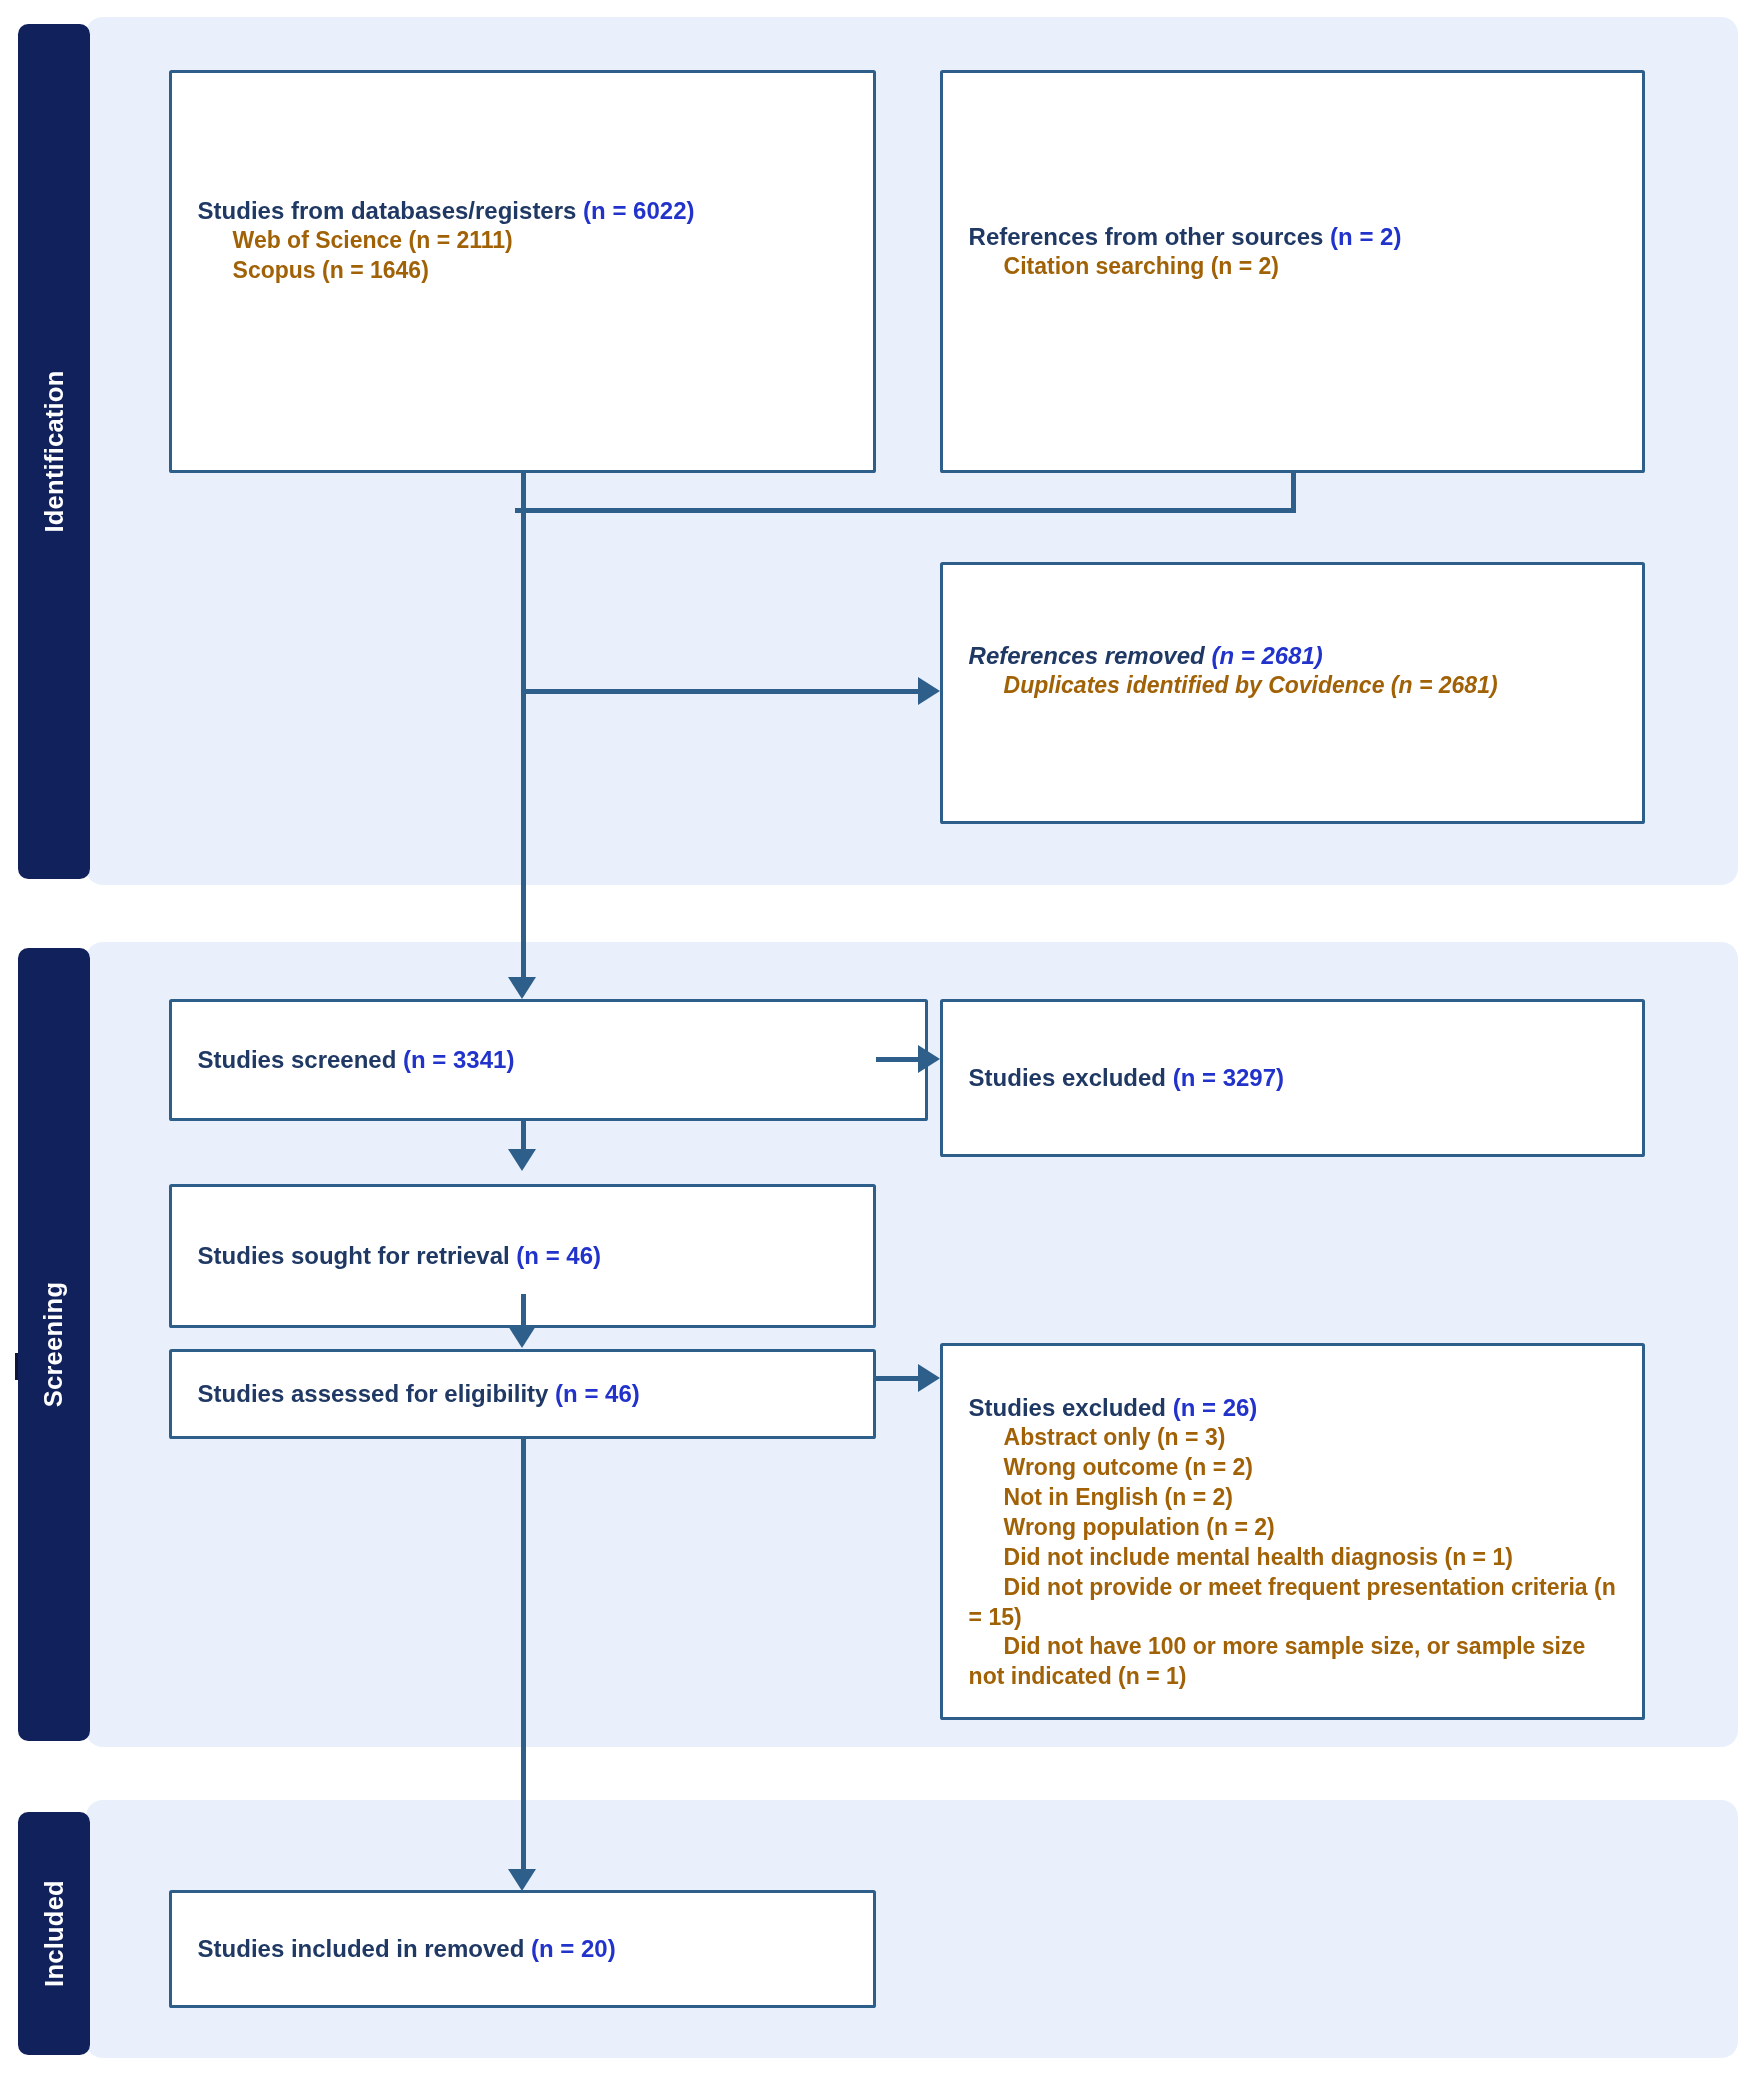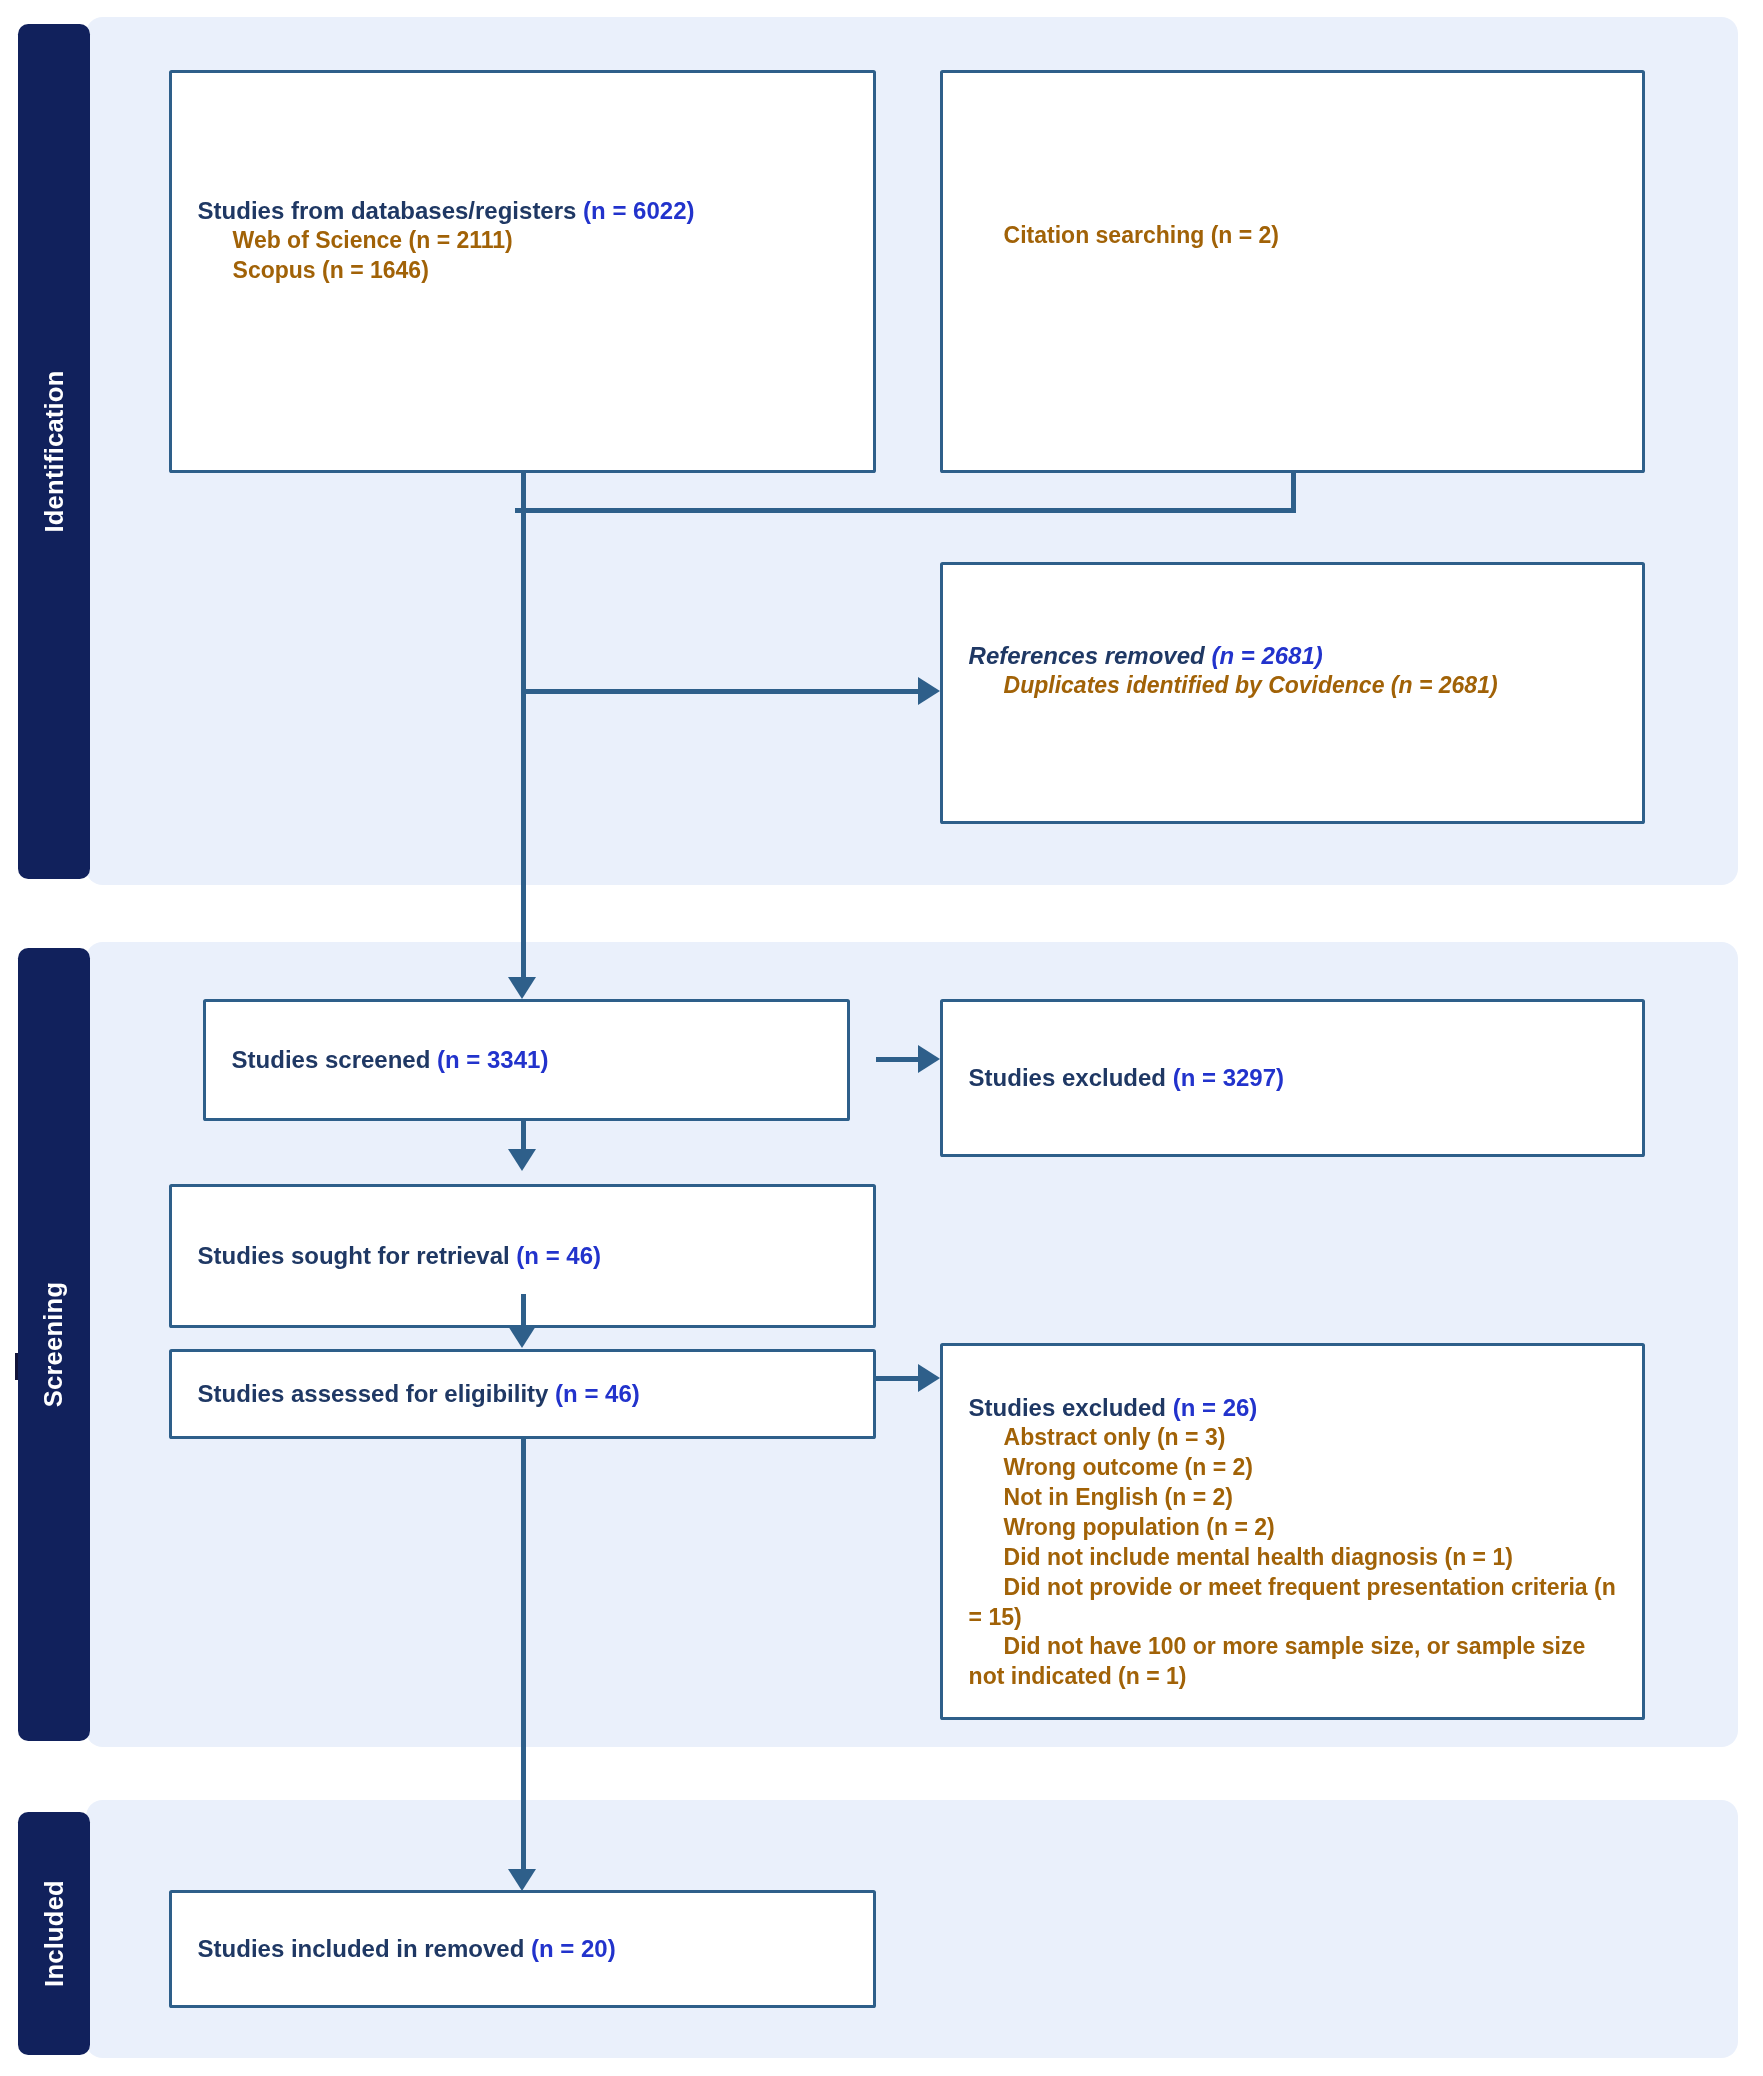--- a/index.html
+++ b/index.html
@@ -132,20 +132,23 @@
       <div class="line">
         <span>Studies from databases/registers </span><span class="num">(n = 6022)</span>
       </div>
       <div class="sub">Web of Science (n = 2111)</div>
       <div class="sub">Scopus (n = 1646)</div>
     </div>
   </div>
 
   <div class="box" style="left:940px; top:70px; width:705px; height:403px;">
     <div class="box-inner" style="top:148px;">
+      <div class="line">
+        <span>References from other sources </span><span class="num">(n = 2)</span>
+      </div>
       <div class="sub">Citation searching (n = 2)</div>
     </div>
   </div>
 
   <div class="box" style="left:940px; top:562px; width:705px; height:262px;">
     <div class="box-inner" style="top:75px;font-style:italic;">
       <div class="line">
         <span>References removed </span><span class="num">(n = 2681)</span>
       </div>
       <div class="sub">Duplicates identified by Covidence (n = 2681)</div>
@@ -158,21 +161,21 @@
 
   <div class="conn" style="left:1291px; top:473px; width:5.1px; height:37px;"></div>
 
   <div class="conn" style="left:521px; top:508px; width:5.1px; height:472px;"></div>
 
   <div class="conn" style="left:521px; top:689px; width:398px; height:5.1px;"></div>
   <div class="arrow-right" style="left:918px; top:677px;"></div>
 
   <div class="arrow-down" style="left:508px; top:977px;"></div>
 
-  <div class="box" style="left:169px; top:999px; width:647px; height:122px;margin-left:34px;">
+  <div class="box" style="left:169px; top:999px; width:759px; height:122px;">
     <div class="box-inner vcenter">
       <div class="line">
         <span>Studies screened </span><span class="num">(n = 3341)</span>
       </div>
     </div>
   </div>
 
   <div class="box" style="left:940px; top:999px; width:705px; height:158px;">
     <div class="box-inner vcenter">
       <div class="line">

